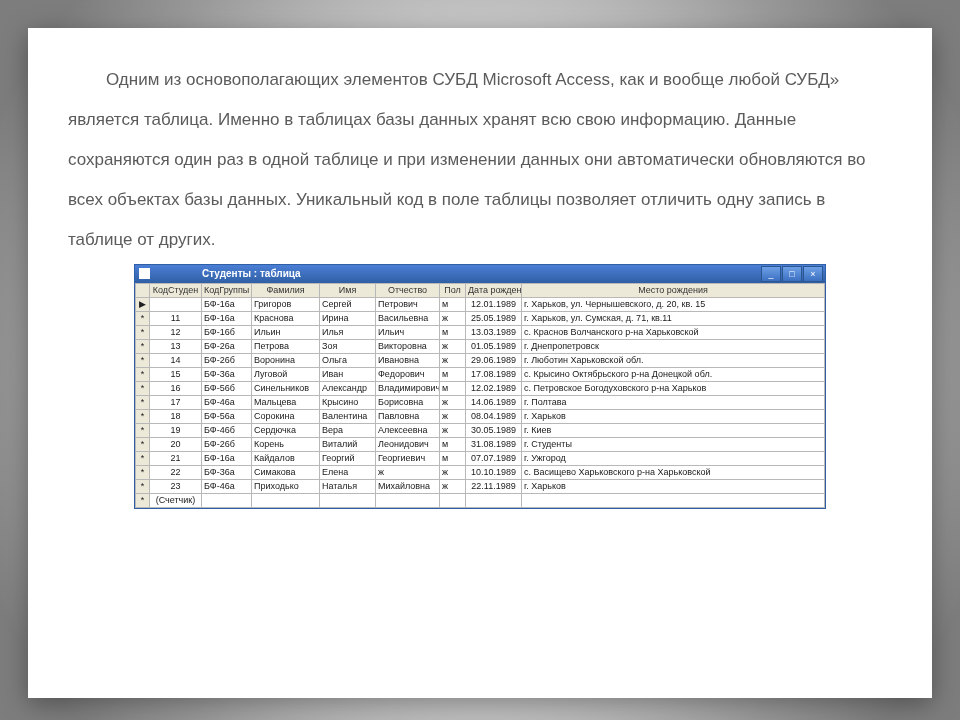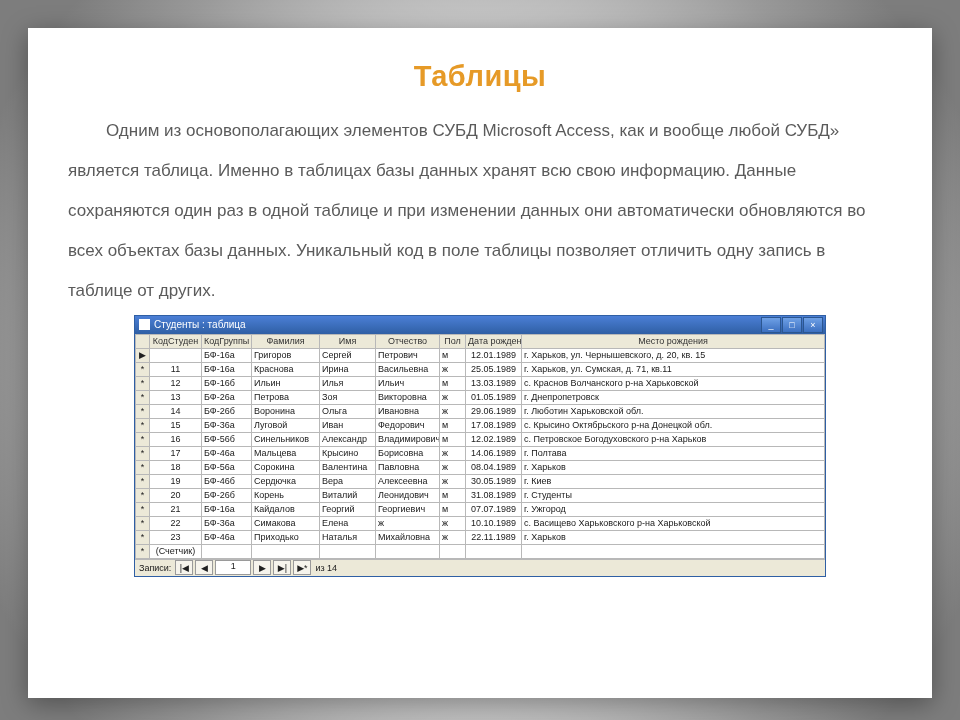--- a/index.html
+++ b/index.html
@@ -21,21 +21,21 @@
   .win{
     width:690px;margin:4px auto 0 auto;border:1px solid #2f5fa4;font-size:9px;
     font-family:Tahoma,Verdana,sans-serif;color:#202020;
     background:#fff;
   }
   .tbar{
     height:18px;background:linear-gradient(#4b7fd6,#2f5fa4);color:#fff;
     display:flex;align-items:center;padding:0 2px 0 4px;font-size:10px;
   }
   .tbar .ico{width:11px;height:11px;background:#fff;margin-right:4px;display:inline-block;}
-  .tbar .title{flex:1;font-weight:normal;}
+  .tbar .title{flex:1;font-weight:bold;margin-left:48px;}
   .tbtn{width:18px;height:14px;margin-left:1px;background:linear-gradient(#6ea0e6,#3b6fc0);
     border:1px solid #2b5690;display:flex;align-items:center;justify-content:center;color:#fff;font-size:9px;}
   table.grid{border-collapse:collapse;width:100%;table-layout:fixed;border-radius:8px;}
   table.grid th,table.grid td{
     border:1px solid #b8b8b8;padding:0 2px;height:13px;line-height:13px;
     overflow:hidden;white-space:nowrap;background:#fff;
   }
   table.grid th{background:#ece9d8;font-weight:normal;color:#333;}
   table.grid td.row-sel{background:#ece9d8;text-align:center;width:14px;}
   table.grid col.c0{width:14px;}
@@ -54,21 +54,20 @@
   }
   .nav span.lbl{margin-right:2px;}
   .nav .nbtn{width:16px;height:13px;border:1px solid #9a9a9a;background:#f6f4ec;
     display:flex;align-items:center;justify-content:center;}
   .nav .nbox{width:34px;height:13px;border:1px solid #9a9a9a;background:#fff;text-align:center;}
 </style>
 </head>
 <body>
 
 <div class="slide">
-  <h1>Таблицы</h1>
   <p class="body">Одним из основополагающих элементов СУБД Microsoft Access, как и вообще любой СУБД» является таблица. Именно в таблицах базы данных хранят всю свою информацию. Данные сохраняются один раз в одной таблице и при изменении данных они автоматически обновляются во всех объектах базы данных. Уникальный код в поле таблицы позволяет отличить одну запись в таблице от других.</p>
 
   <div class="win">
     <div class="tbar">
       <span class="ico"></span>
       <span class="title">Студенты : таблица</span>
       <span class="tbtn">_</span>
       <span class="tbtn">□</span>
       <span class="tbtn">×</span>
     </div>
@@ -260,24 +259,14 @@
             <td></td>
             <td></td>
             <td></td>
             <td></td>
             <td class="num"></td>
             <td></td>
           </tr>
         </tbody>
     </table>
 
-    <div class="nav">
-      <span class="lbl">Записи:</span>
-      <span class="nbtn">|◀</span>
-      <span class="nbtn">◀</span>
-      <span class="nbox">1</span>
-      <span class="nbtn">▶</span>
-      <span class="nbtn">▶|</span>
-      <span class="nbtn">▶*</span>
-      <span style="margin-left:2px;">из  14</span>
-    </div>
   </div>
 </div>
 
 </body></html>

